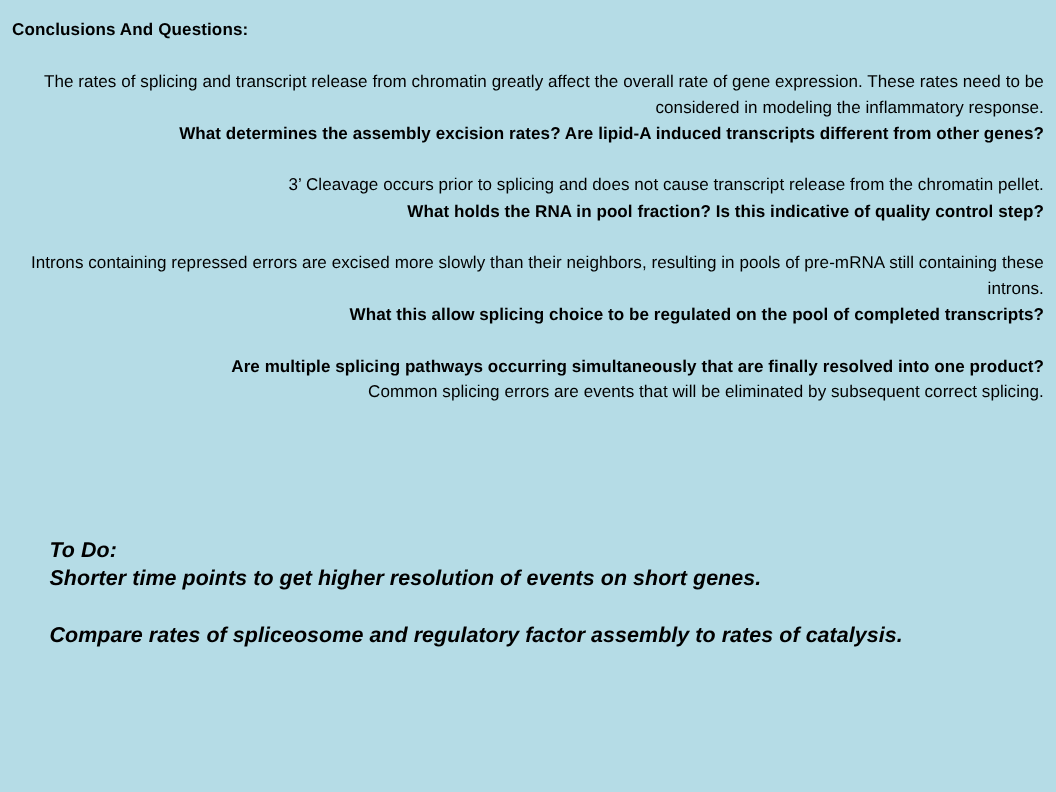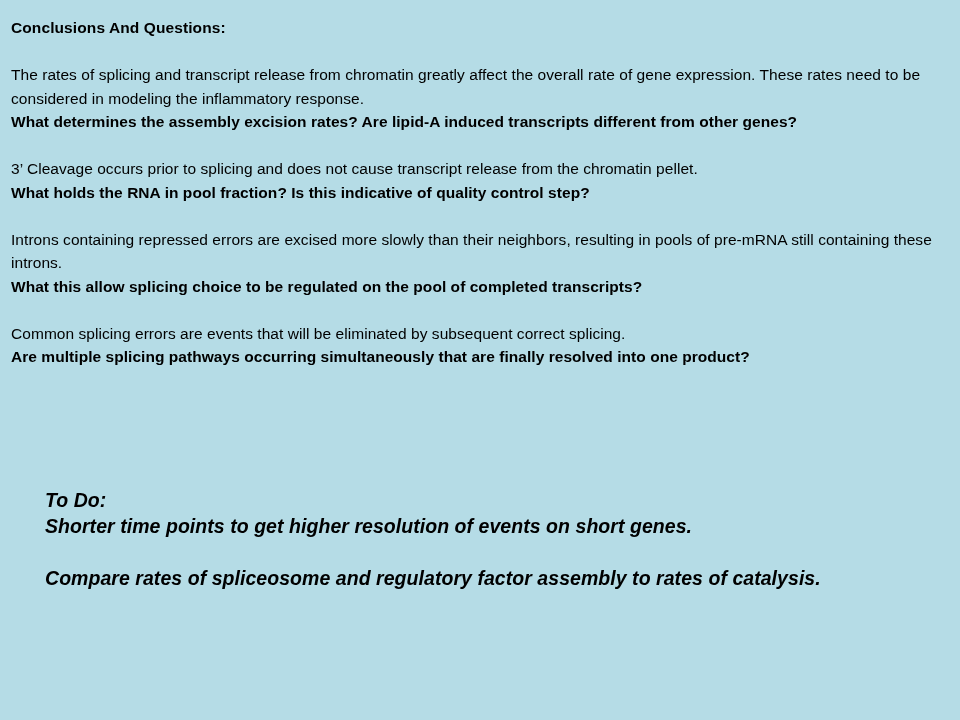--- a/index.html
+++ b/index.html
@@ -39,20 +39,21 @@
   }
   .para {
     margin: 0;
   }
   .line {
     font-size: 15.5px;
     line-height: 23.5px;
     letter-spacing: 0.05px;
     margin: 0;
     white-space: normal;
+    text-align: right;
   }
   .line.normal {
     font-weight: normal;
   }
   .line.bold {
     font-weight: bold;
   }
   #todo-block {
     position: absolute;
     left: 45px;
@@ -97,22 +98,22 @@
     <div class="spacer"></div>
 
     <div class="para">
       <p class="line normal">Introns containing repressed errors are excised more slowly than their neighbors, resulting in pools of pre-mRNA still containing these introns.</p>
       <p class="line bold">What this allow splicing choice to be regulated on the pool of completed transcripts?</p>
     </div>
 
     <div class="spacer"></div>
 
     <div class="para">
+      <p class="line bold">Are multiple splicing pathways occurring simultaneously that are finally resolved into one product?</p>
       <p class="line normal">Common splicing errors are events that will be eliminated by subsequent correct splicing.</p>
-      <p class="line bold">Are multiple splicing pathways occurring simultaneously that are finally resolved into one product?</p>
     </div>
 
   </div>
 
   <div id="todo-block">
     <p class="todo-line">To Do:</p>
     <p class="todo-line">Shorter time points to get higher resolution of events on short genes.</p>
     <div class="todo-gap"></div>
     <p class="todo-line">Compare rates of spliceosome and regulatory factor assembly to rates of catalysis.</p>
   </div>

